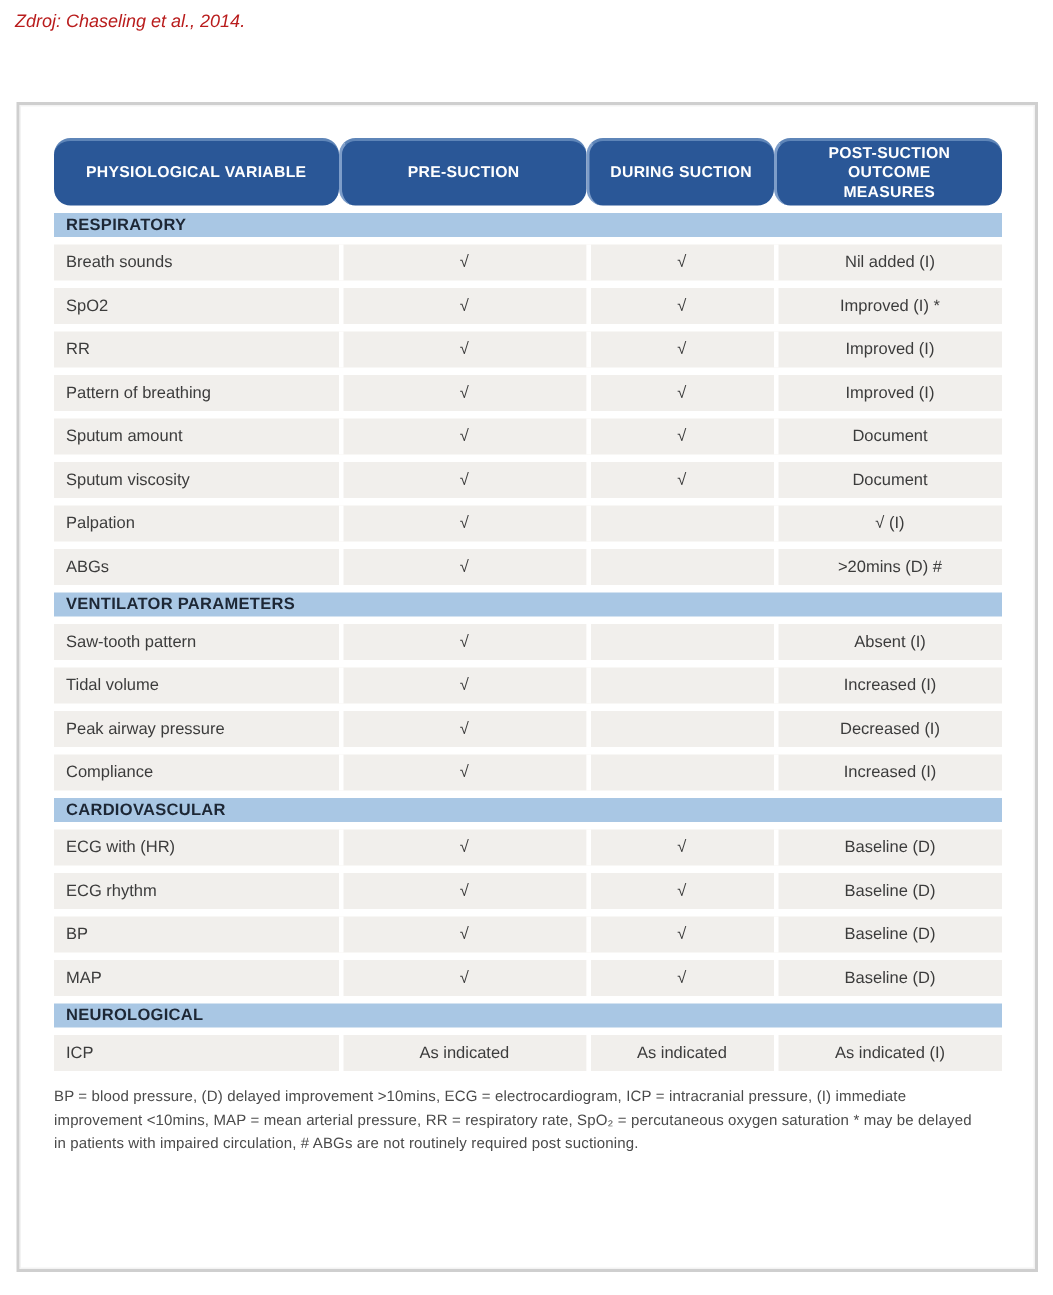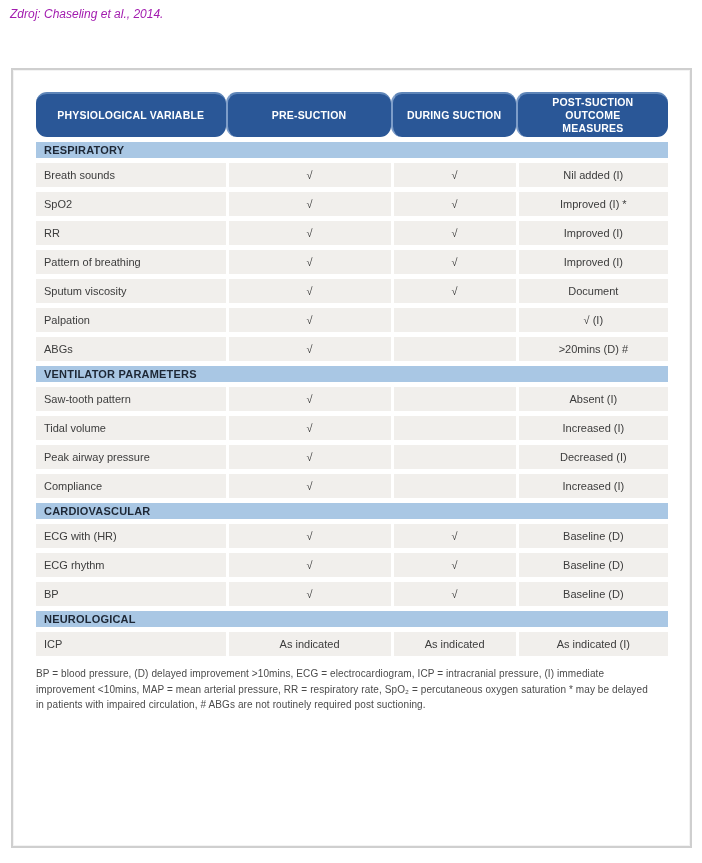--- a/index.html
+++ b/index.html
@@ -8,21 +8,21 @@
     background: #ffffff;
     font-family: "Liberation Sans", "DejaVu Sans", sans-serif;
     overflow: hidden;
   }
   .page { width: 702px; height: 863px; position: relative; }
 
   
   .caption { padding: 5px 0 0 10px; }
   .caption-line { font-size: 16px; font-weight: bold; color: #1a1a1a; letter-spacing: 0.1px; }
   .figure-label { color: #2d9c4a; margin-right: 5px; }
-  .figure-source { font-size: 12px; font-style: italic; color: #a21caf; margin-top: 2px; }
+  .figure-source { font-size: 12px; font-style: italic; color: #b91c1c; margin-top: 2px; }
 
   
   .figure-card {
     position: absolute;
     left: 11px; top: 68px;
     width: 681px; height: 780px;
     background: #ffffff;
     border: 2px solid #cfcfcf;
     box-shadow: inset 0 0 0 1px #f3f3f3;
     padding: 17px 24px 0 23px;
@@ -137,20 +137,26 @@
             <td class="val-cell">√</td>
             <td class="val-cell">Improved (I)</td>
           </tr>
           <tr>
             <td class="var-cell">Pattern of breathing</td>
             <td class="val-cell">√</td>
             <td class="val-cell">√</td>
             <td class="val-cell">Improved (I)</td>
           </tr>
           <tr>
+            <td class="var-cell">Sputum amount</td>
+            <td class="val-cell">√</td>
+            <td class="val-cell">√</td>
+            <td class="val-cell">Document</td>
+          </tr>
+          <tr>
             <td class="var-cell">Sputum viscosity</td>
             <td class="val-cell">√</td>
             <td class="val-cell">√</td>
             <td class="val-cell">Document</td>
           </tr>
           <tr>
             <td class="var-cell">Palpation</td>
             <td class="val-cell">√</td>
             <td class="val-cell"></td>
             <td class="val-cell">√ (I)</td>
@@ -198,20 +204,26 @@
             <td class="val-cell">Baseline (D)</td>
           </tr>
           <tr>
             <td class="var-cell">ECG rhythm</td>
             <td class="val-cell">√</td>
             <td class="val-cell">√</td>
             <td class="val-cell">Baseline (D)</td>
           </tr>
           <tr>
             <td class="var-cell">BP</td>
+            <td class="val-cell">√</td>
+            <td class="val-cell">√</td>
+            <td class="val-cell">Baseline (D)</td>
+          </tr>
+          <tr>
+            <td class="var-cell">MAP</td>
             <td class="val-cell">√</td>
             <td class="val-cell">√</td>
             <td class="val-cell">Baseline (D)</td>
           </tr>
           <tr>
             <td colspan="4" class="section">NEUROLOGICAL</td>
           </tr>
           <tr>
             <td class="var-cell">ICP</td>
             <td class="val-cell">As indicated</td>

